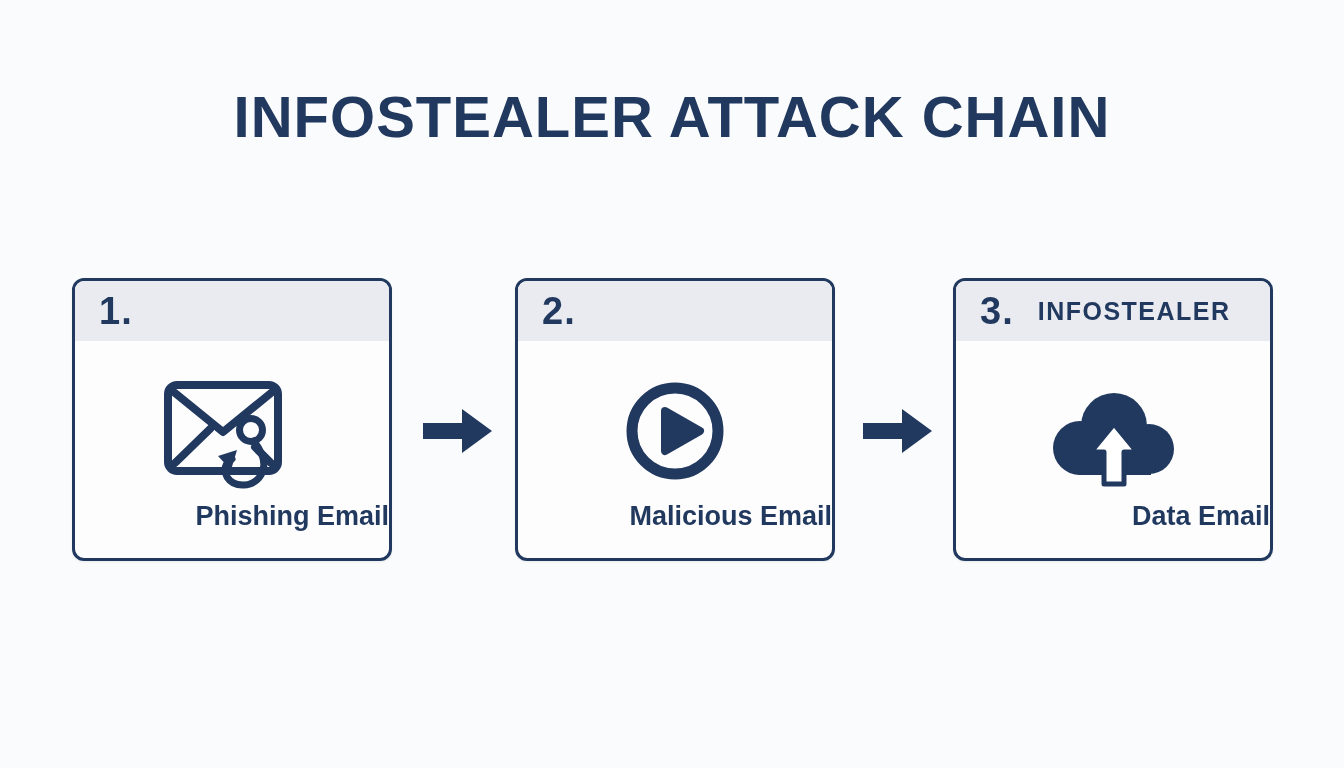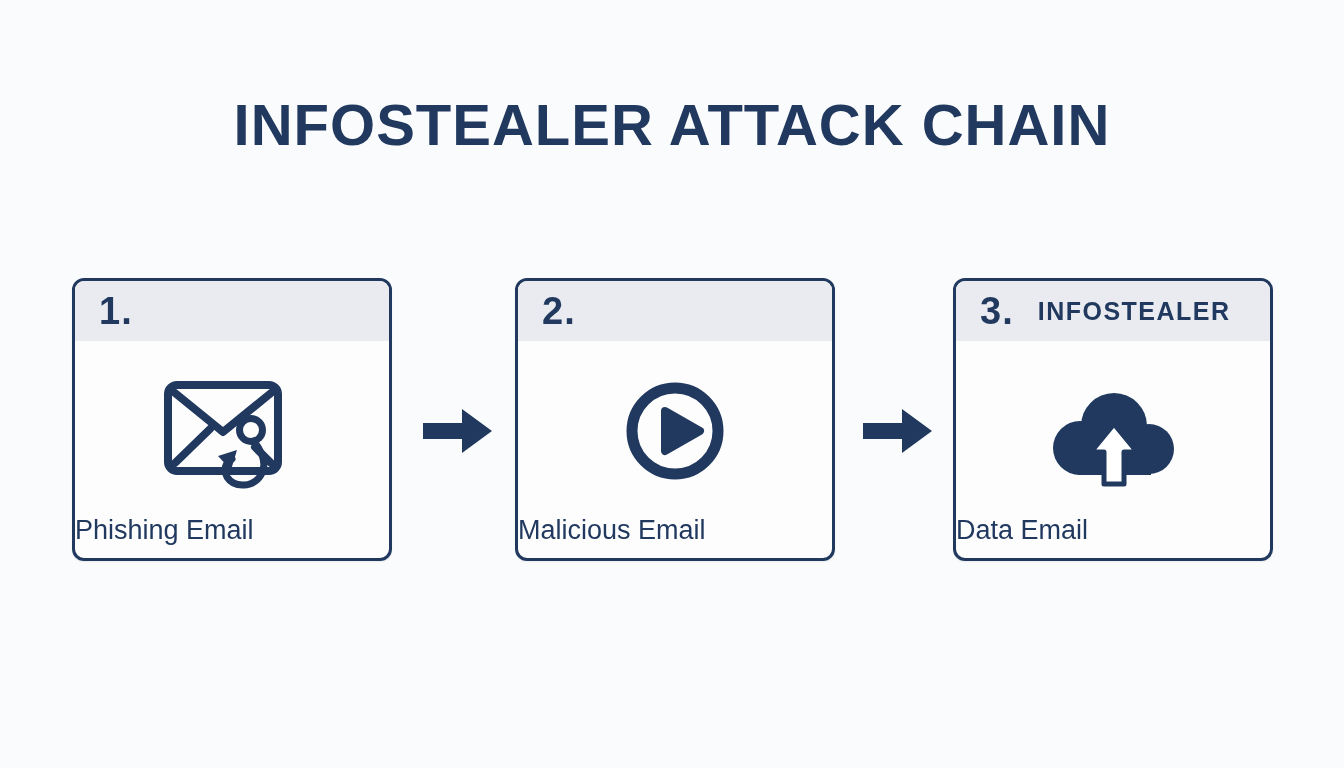--- a/index.html
+++ b/index.html
@@ -17,21 +17,21 @@
   .canvas {
     position: relative;
     width: 1344px;
     height: 768px;
     background: var(--background);
     overflow: hidden;
     margin: 0 auto;
   }
   .title {
     position: absolute;
-    top: 96px;
+    top: 88px;
     left: 0;
     width: 100%;
     margin: 0;
     text-align: center;
     font-size: 58px;
     font-weight: bold;
     letter-spacing: 1px;
     color: var(--navy);
     line-height: 1;
   }
@@ -75,26 +75,26 @@
     position: absolute;
     top: 96px;
     left: 0;
     right: 0;
     display: flex;
     justify-content: center;
     align-items: flex-start;
   }
   .step-label {
     position: absolute;
-    bottom: 12px;
+    bottom: 26px;
     left: 0;
     width: 100%;
-    text-align: left;
+    text-align: right;
     font-size: 27px;
-    font-weight: normal;
+    font-weight: bold;
     color: var(--navy);
   }
   .connector {
     position: absolute;
     top: 408px;
   }
   .connector.pos-1 { left: 423px; }
   .connector.pos-2 { left: 863px; }
   .stroke { stroke: var(--navy); fill: none; }
   .fill { fill: var(--navy); }

